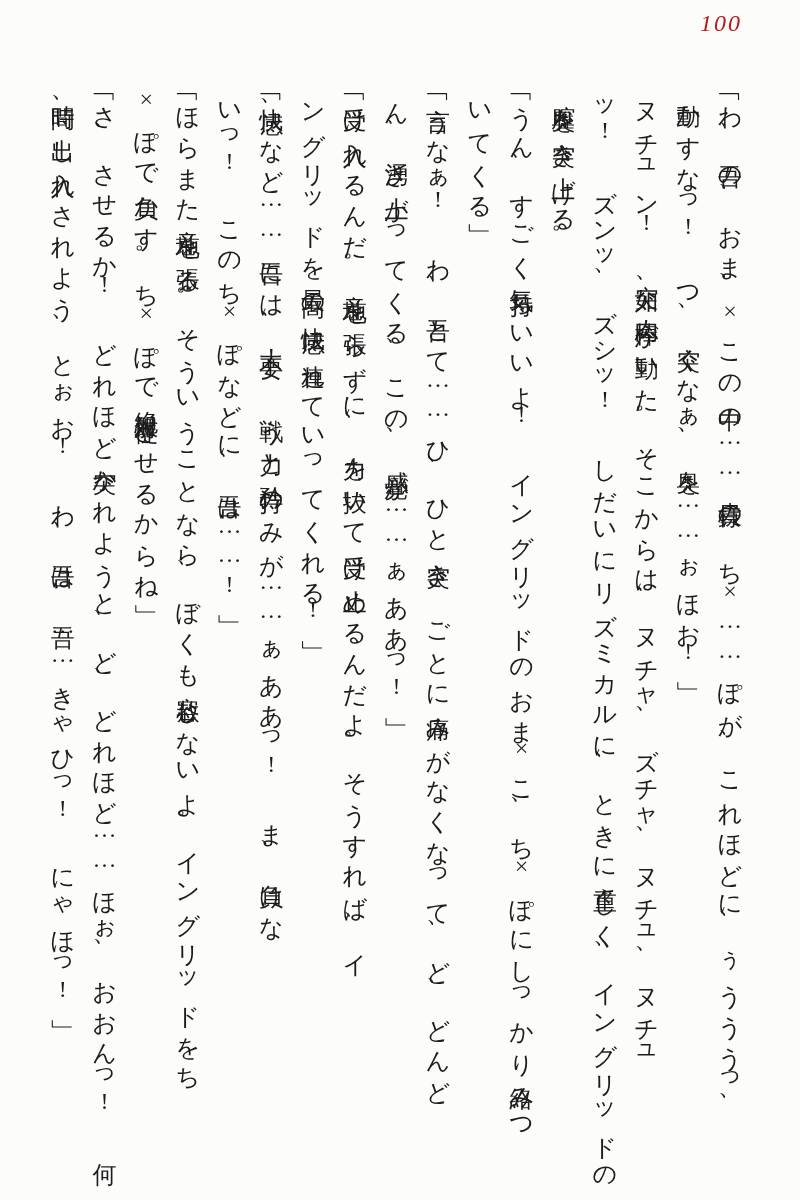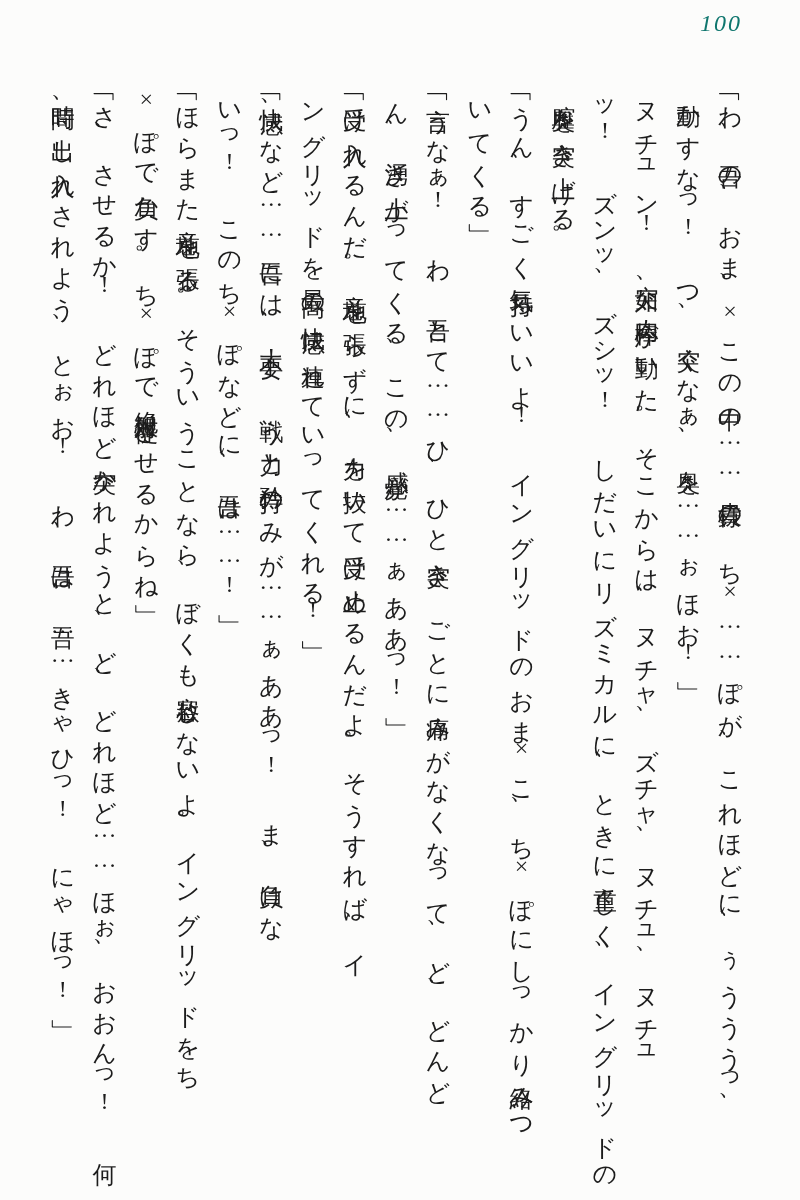--- a/index.html
+++ b/index.html
@@ -22,21 +22,21 @@
   }
   .page-number {
     position: absolute;
     top: 10px;
     left: 676px;
     width: 90px;
     text-align: center;
     font-size: 24px;
     font-style: italic;
     letter-spacing: 2px;
-    color: #0f766e;
+    color: #b91c1c;
   }
   .text-block {
     position: absolute;
     top: 86px;
     right: 50px;
     height: 1048px;
     writing-mode: vertical-rl;
     text-orientation: upright;
   }
   .tline {

